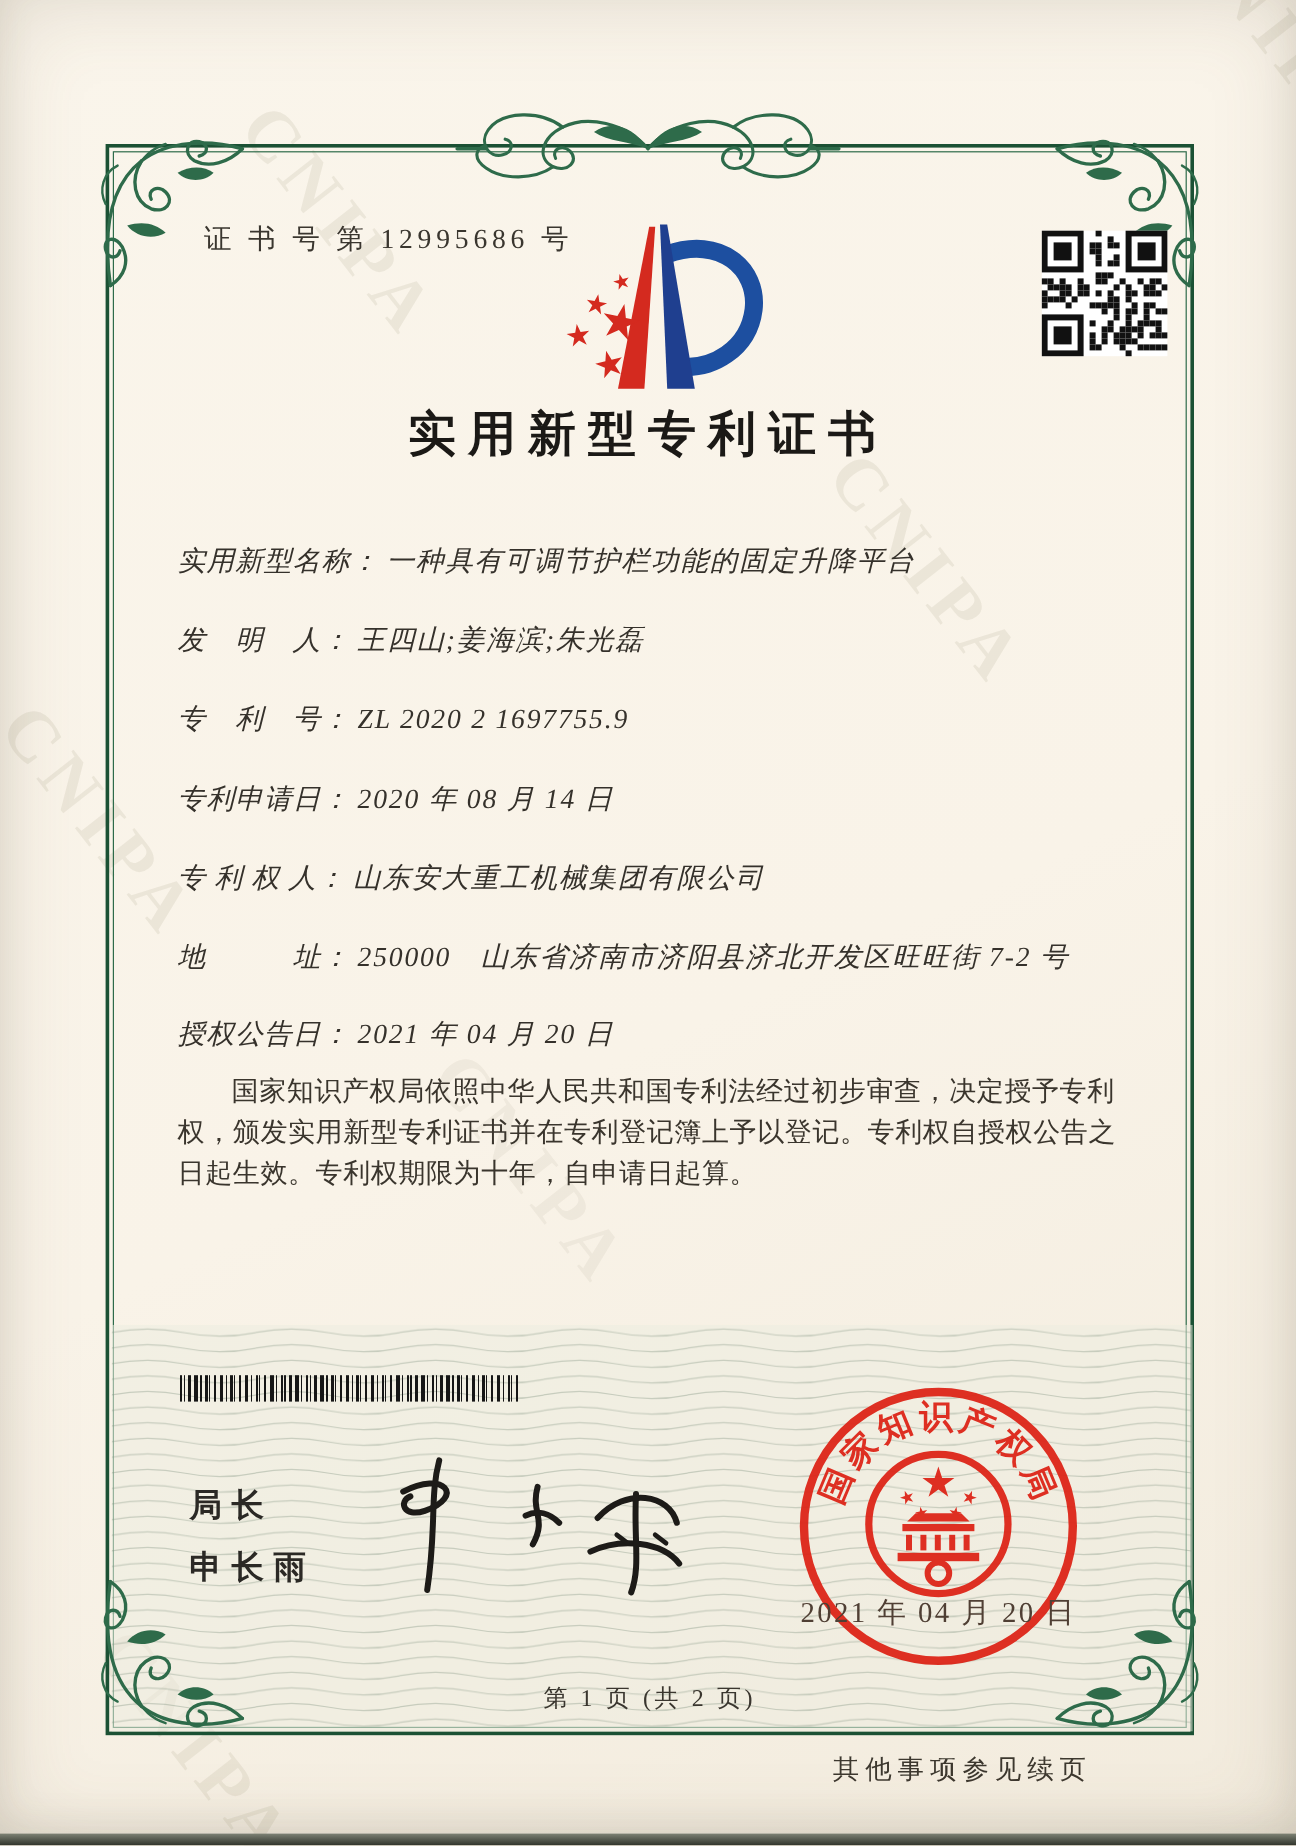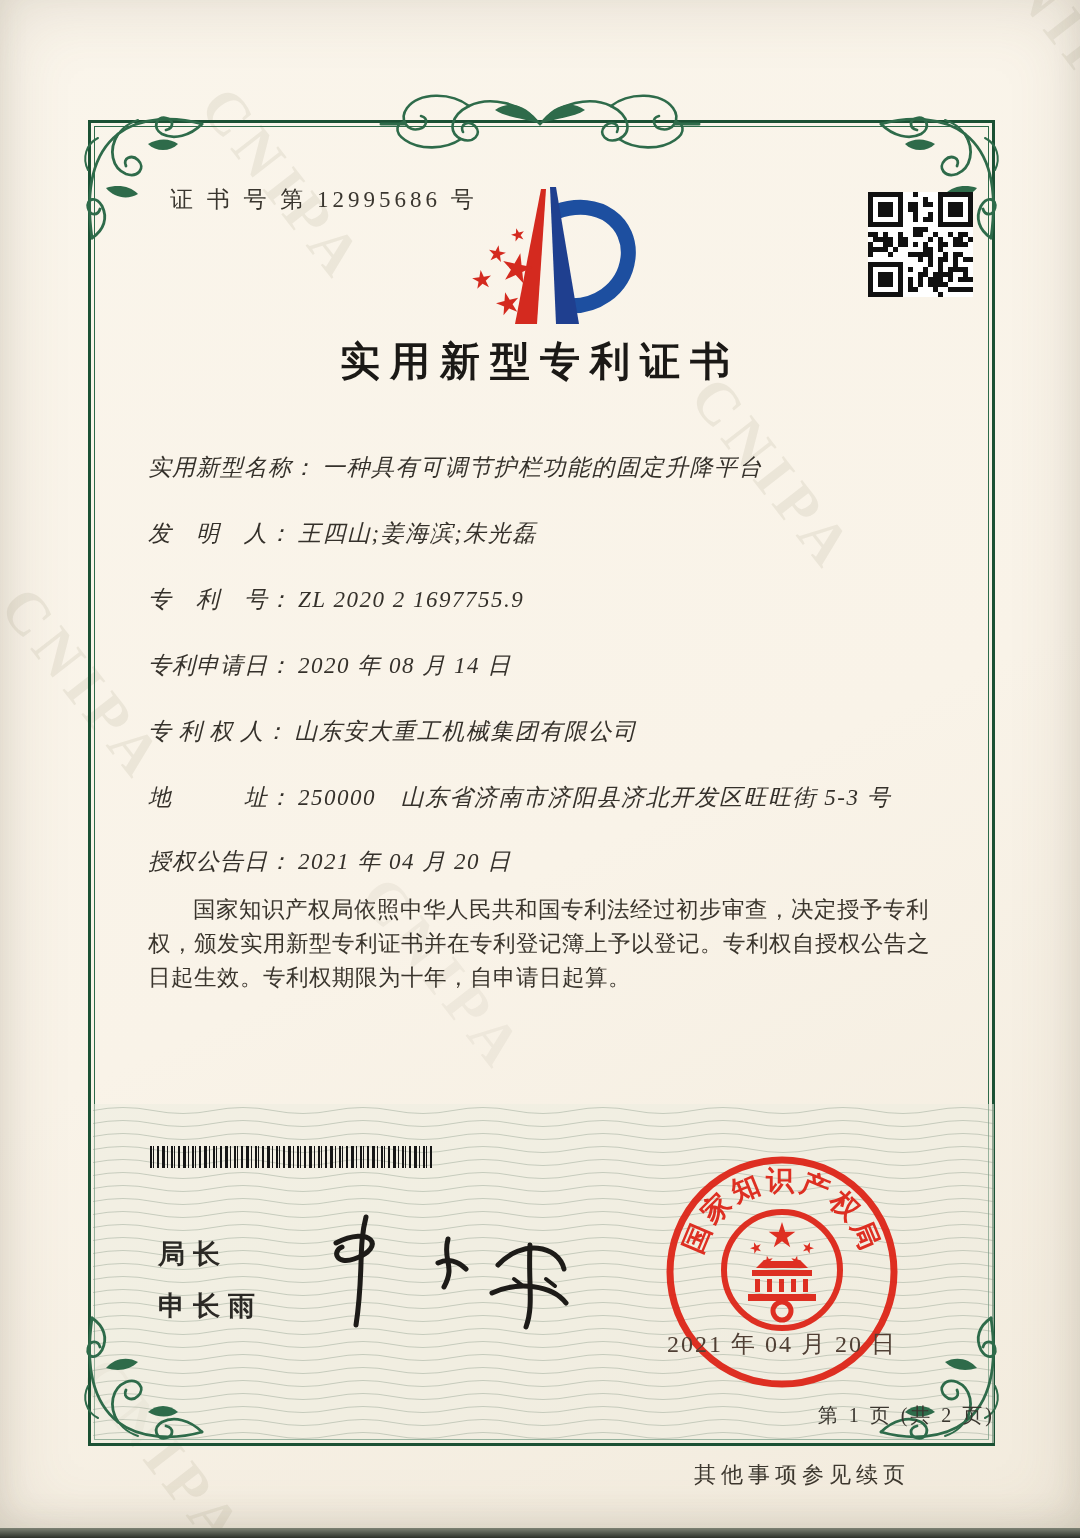--- a/index.html
+++ b/index.html
@@ -43,21 +43,21 @@
       #161616 12px 15px,transparent 15px 17px,#161616 17px 18px,transparent 18px 21px);}
   
   .signer-title{position:absolute;left:158px;top:1236px;font-family:"Liberation Sans","DejaVu Sans",sans-serif;
     font-size:27px;font-weight:700;letter-spacing:8px;color:#2b2925;z-index:2;text-align:right;}
   .signer-name{position:absolute;left:158px;top:1288px;font-family:"Liberation Sans","DejaVu Sans",sans-serif;
     font-size:27px;font-weight:700;letter-spacing:8px;color:#2b2925;z-index:2;}
   .autograph{position:absolute;left:300px;top:1203px;z-index:2;}
   
   .seal{position:absolute;left:650px;top:1140px;z-index:3;opacity:.94;}
   
-  .page-no{position:absolute;left:88px;top:1402px;width:907px;text-align:right;
+  .page-no{position:absolute;left:88px;top:1402px;width:907px;text-align:center;
     font-size:20px;letter-spacing:3px;color:#3a362f;z-index:2;}
   .cont-note{position:absolute;left:0;top:1460px;width:880px;text-align:right;
     font-size:22px;letter-spacing:5px;color:#3d382f;z-index:2;padding-left:30px;}
 </style>
 </head>
 <body>
 
 <div class="page">
 
   <svg width="0" height="0" style="position:absolute" aria-hidden="true">
@@ -273,21 +273,21 @@
   <div class="frow" style="top:584px">
     <span class="flabel">专　利　号：</span><span class="fvalue">ZL 2020 2 1697755.9</span>
   </div>
   <div class="frow" style="top:650px">
     <span class="flabel">专利申请日：</span><span class="fvalue">2020 年 08 月 14 日</span>
   </div>
   <div class="frow" style="top:716px">
     <span class="flabel">专 利 权 人：</span><span class="fvalue">山东安大重工机械集团有限公司</span>
   </div>
   <div class="frow" style="top:782px">
-    <span class="flabel">地　　　址：</span><span class="fvalue">250000　山东省济南市济阳县济北开发区旺旺街 5-3 号</span>
+    <span class="flabel">地　　　址：</span><span class="fvalue">250000　山东省济南市济阳县济北开发区旺旺街 7-2 号</span>
   </div>
   <div class="frow" style="top:846px">
     <span class="flabel">授权公告日：</span><span class="fvalue">2021 年 04 月 20 日</span>
   </div>
 
   <div class="legal">
     <p>国家知识产权局依照中华人民共和国专利法经过初步审查，决定授予专利权，颁发实用新型专利证书并在专利登记簿上予以登记。专利权自授权公告之日起生效。专利权期限为十年，自申请日起算。</p>
   </div>
 
   <div class="barcode"></div>

